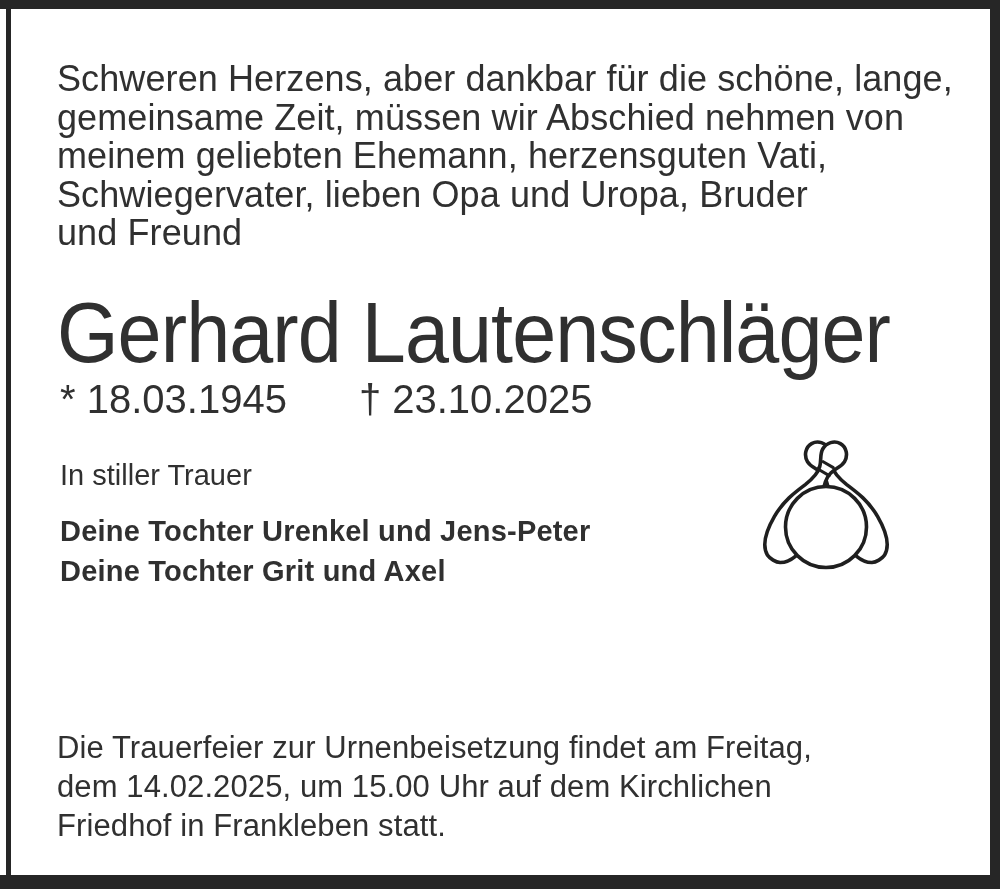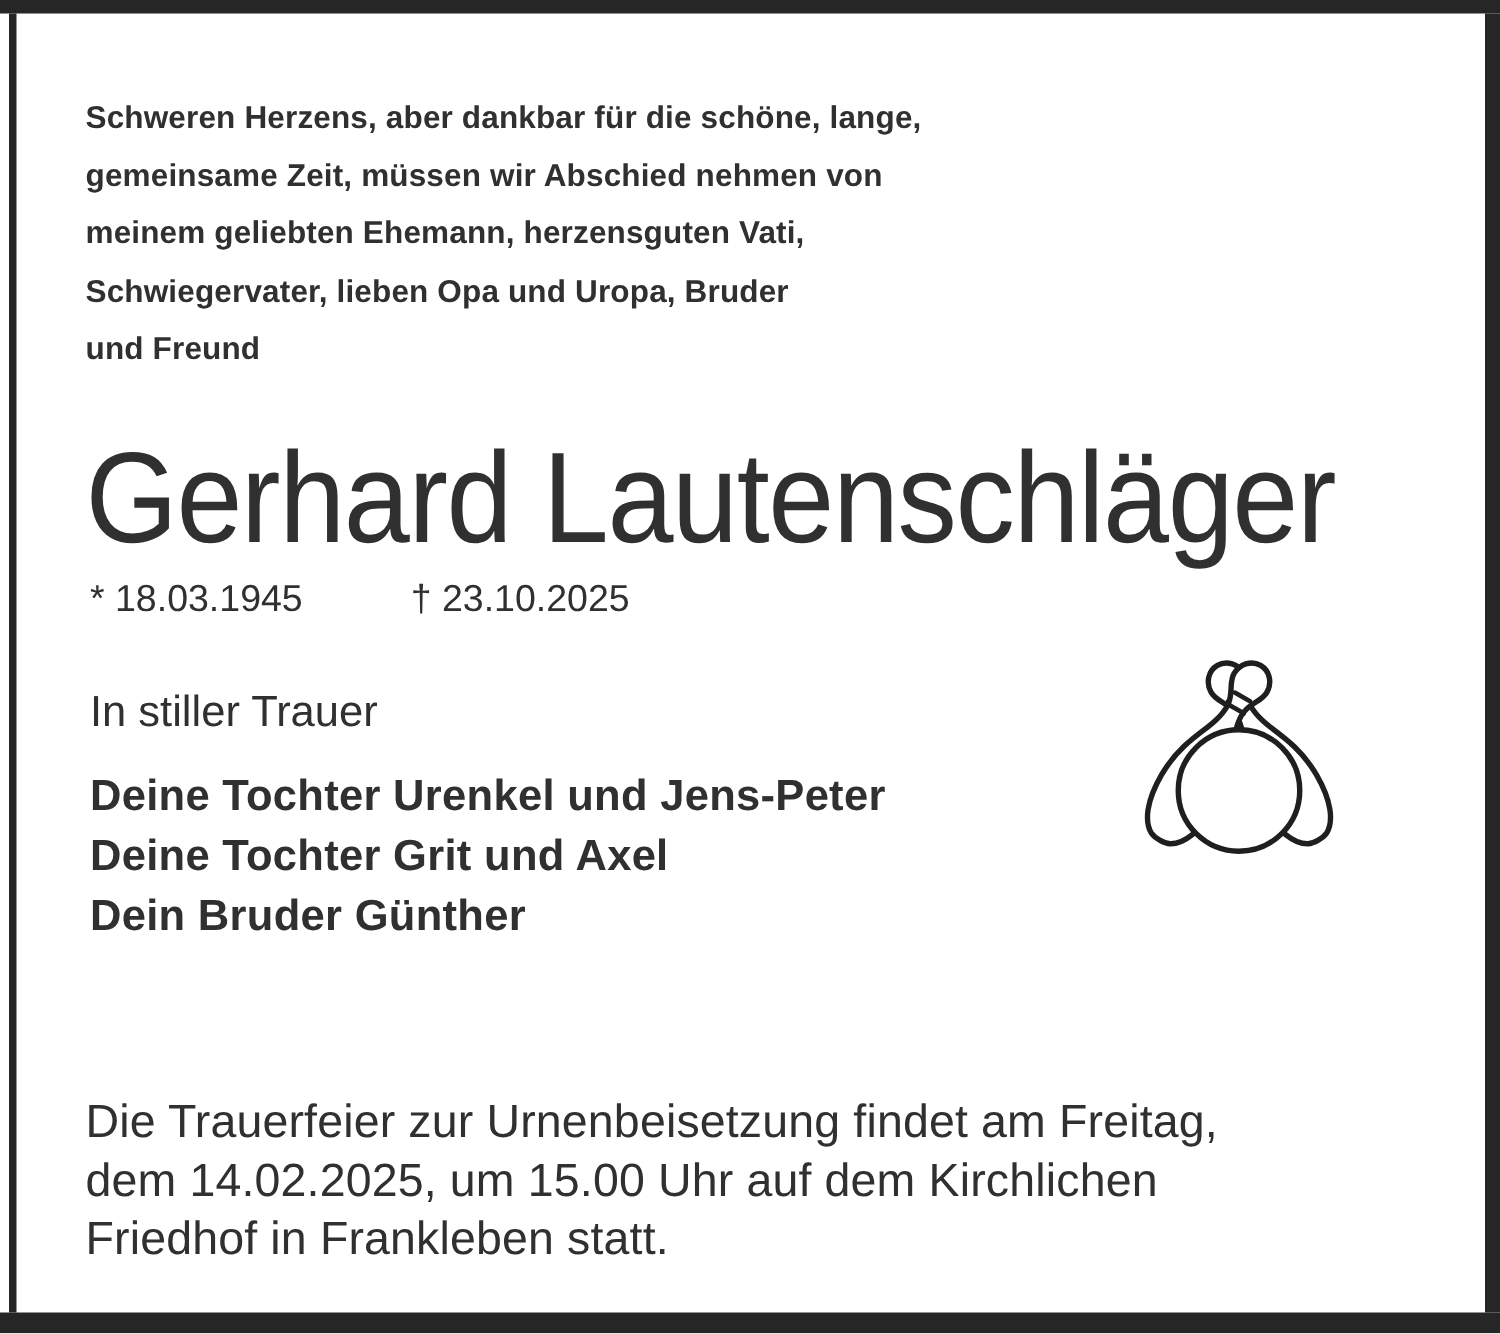--- a/index.html
+++ b/index.html
@@ -17,35 +17,34 @@
     overflow:hidden;
   }
   
   .frame-top{position:absolute;left:0;top:0;width:1000px;height:9px;background:var(--frame);}
   .frame-bottom{position:absolute;left:0;top:875px;width:1000px;height:14px;background:var(--frame);}
   .frame-left{position:absolute;left:6px;top:9px;width:5px;height:866px;background:var(--frame);}
   .frame-right{position:absolute;left:990px;top:9px;width:10px;height:866px;background:var(--frame);}
 
   .intro{
     position:absolute;left:57px;top:60px;
-    font-size:21px;line-height:38.5px;
+    font-size:36px;line-height:38.5px;
     letter-spacing:.1px;
     white-space:nowrap;
-    font-weight:bold;
   }
   .deceased-name{
     position:absolute;left:57px;top:284px;margin:0;
     font-size:86px;font-weight:400;line-height:96px;
     letter-spacing:-1px;
     transform:scaleX(.92);transform-origin:left center;
     white-space:nowrap;
   }
   .dates{
     position:absolute;left:60px;top:381px;
-    font-size:25px;line-height:36px;white-space:nowrap;
+    font-size:40px;line-height:36px;white-space:nowrap;
   }
   .dates .death{margin-left:72px;}
 
   .mourning{
     position:absolute;left:60px;top:455px;
     font-size:29px;line-height:40px;white-space:nowrap;
   }
   .mourning .m-intro{font-weight:400;margin-bottom:16px;}
   .mourning .m-line{font-weight:700;letter-spacing:.2px;}
 
@@ -82,21 +81,20 @@
   <h1 class="deceased-name">Gerhard Lautenschläger</h1>
 
   <div class="dates">
     <span class="birth">* 18.03.1945</span><span class="death">† 23.10.2025</span>
   </div>
 
   <div class="mourning">
     <div class="m-intro">In stiller Trauer</div>
     <div class="m-line">Deine Tochter Urenkel und Jens-Peter</div>
     <div class="m-line">Deine Tochter Grit und Axel</div>
-    <div class="m-line">Dein Bruder Günther</div>
   </div>
 
   <div class="illustration">
     <svg viewBox="0 0 280 160" xmlns="http://www.w3.org/2000/svg">
       <g fill="#ffffff" stroke="#1f1f1f" stroke-width="4" stroke-linecap="round" stroke-linejoin="round">
 
         <g transform="translate(162.5,84) rotate(-30)">
           <path d="M 0,-77
                    C 8,-77 14,-70 14,-62
                    C 14,-55 9,-51 7,-43

